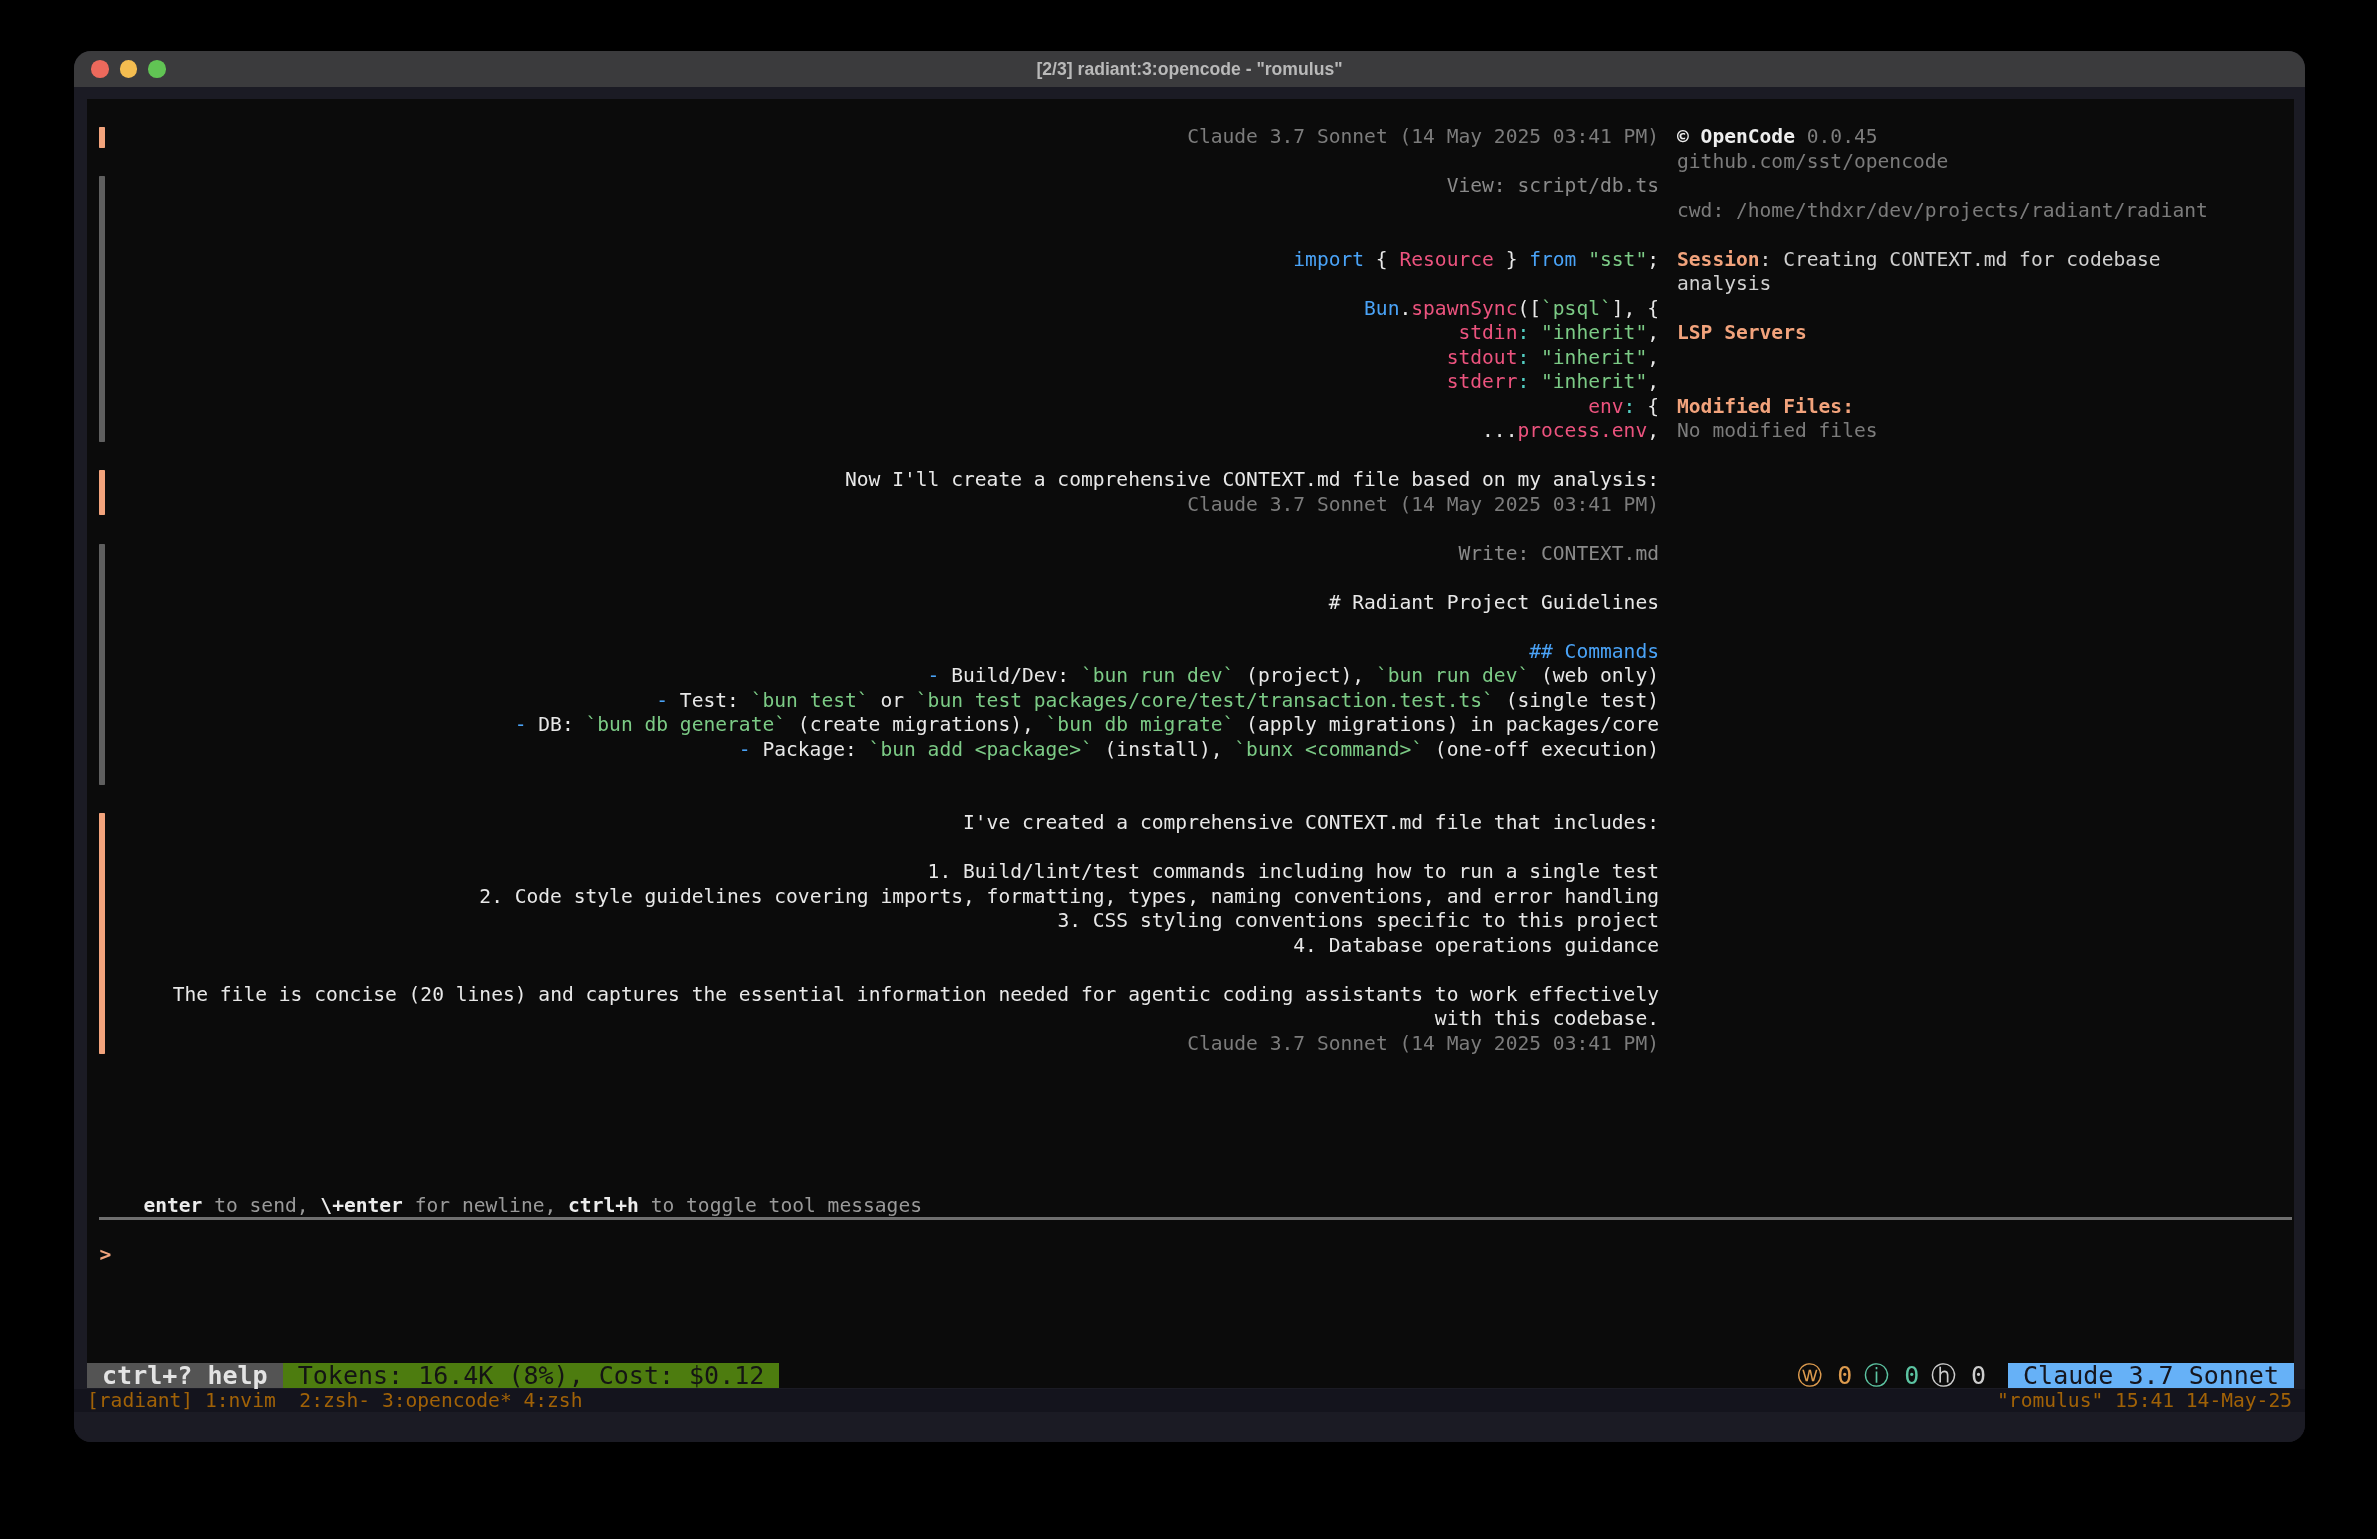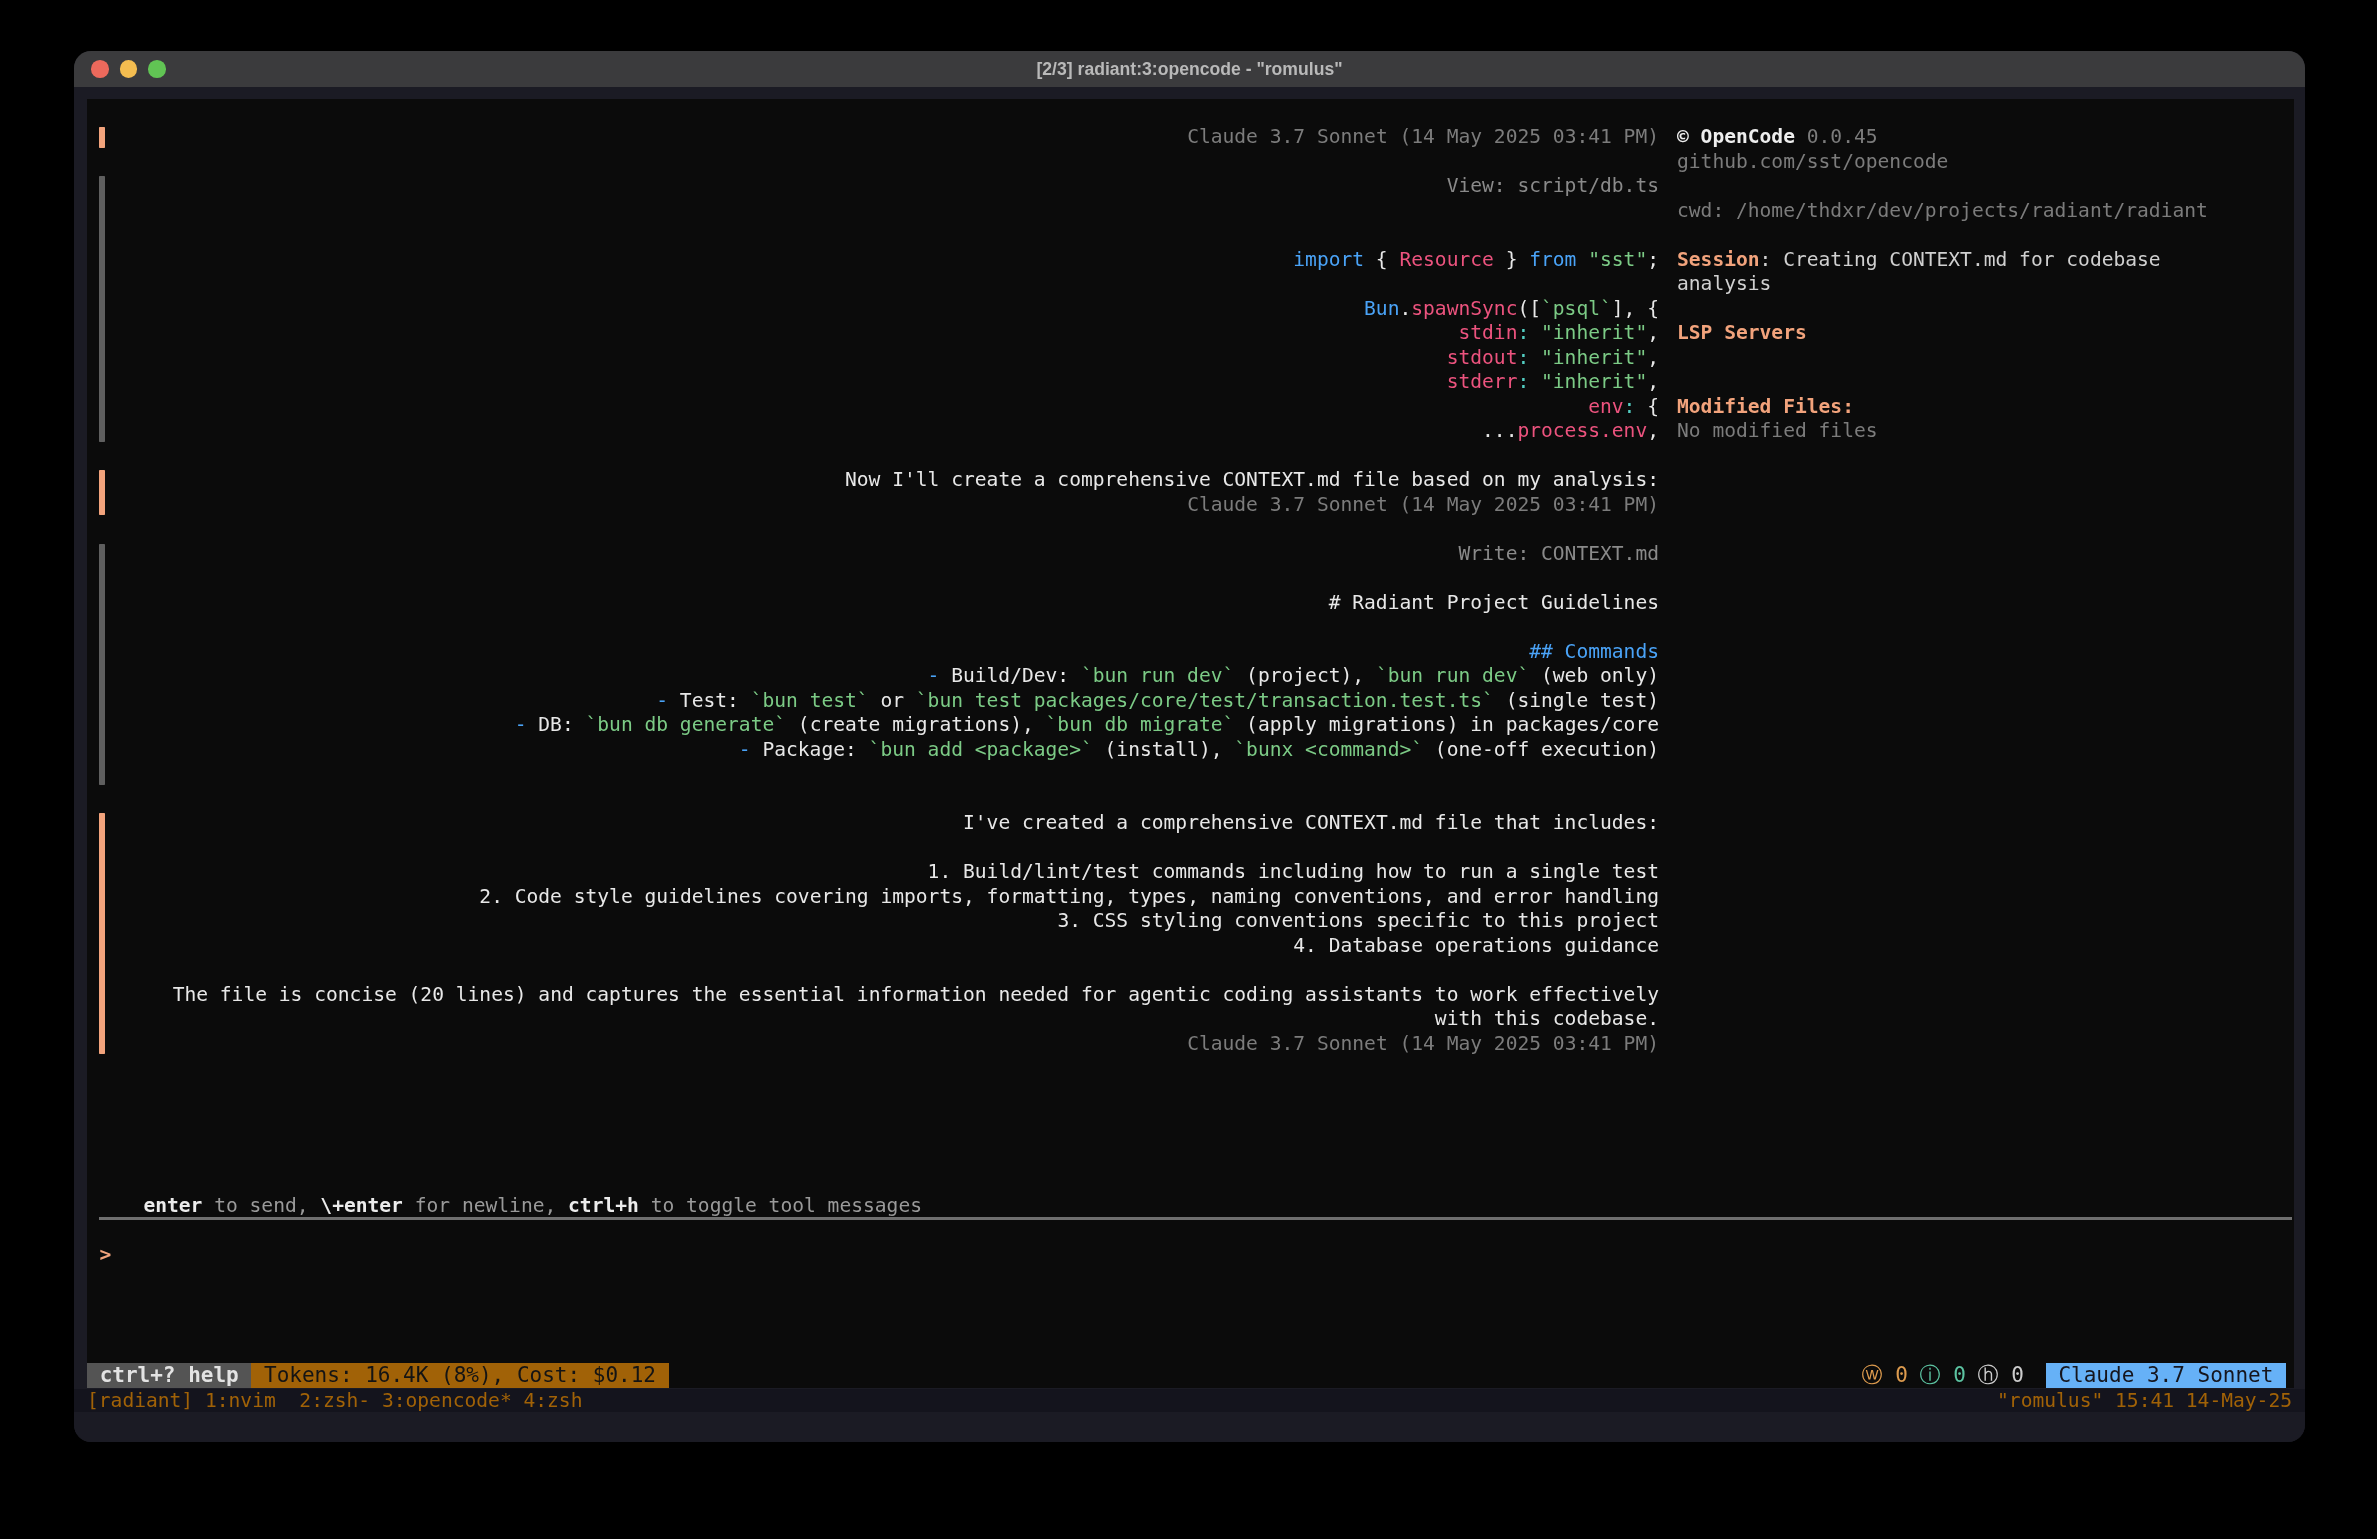--- a/index.html
+++ b/index.html
@@ -64,24 +64,24 @@
 
   
   .composer-hint { position:absolute; left:12.4px; top:1095px; height:24.5px; line-height:24.5px; white-space:pre; font-size:19.6px;margin-left:44px; }
   .hint-bold { color:#ececec; font-weight:bold; }
   .hint-gray { color:#9a9a9a; }
   .composer-separator { position:absolute; left:12.4px; right:2px; top:1118px; height:2.6px; background:#6f6f6f; }
   .composer-area { position:absolute; left:0; right:0; top:1121px; height:144px; }
   .prompt-symbol { position:absolute; left:12.4px; top:23px; height:24.5px; line-height:24.5px; font-size:19.6px; font-weight:bold; color:#f2a37c; }
 
   
-  .status-bar { position:absolute; left:0; right:8px; bottom:0; height:25px; display:flex; align-items:stretch; font-size:21px; }
+  .status-bar { position:absolute; left:0; right:0; bottom:0; height:25px; display:flex; align-items:stretch; font-size:25px; }
   .chip { height:25px; line-height:25px; white-space:pre; }
   .chip.help { background:#545454; color:#e3e3e3; font-weight:bold; }
-  .chip.tokens { background:#a16207; color:#141414; }
+  .chip.tokens { background:#4d7c0f; color:#141414; }
   .status-spacer { flex:1; }
   .diag { display:flex; align-items:center; gap:11.7px; margin-right:22px; }
   .diag span { white-space:pre; line-height:25px; }
   .diag .warn { color:#dd9b4e; }
   .diag .info { color:#5cc4a2; }
   .diag .hint { color:#cdcdcd; }
   .chip.model { background:#66b1f7; color:#15151d; }
 
   
   .tmux-bar {

